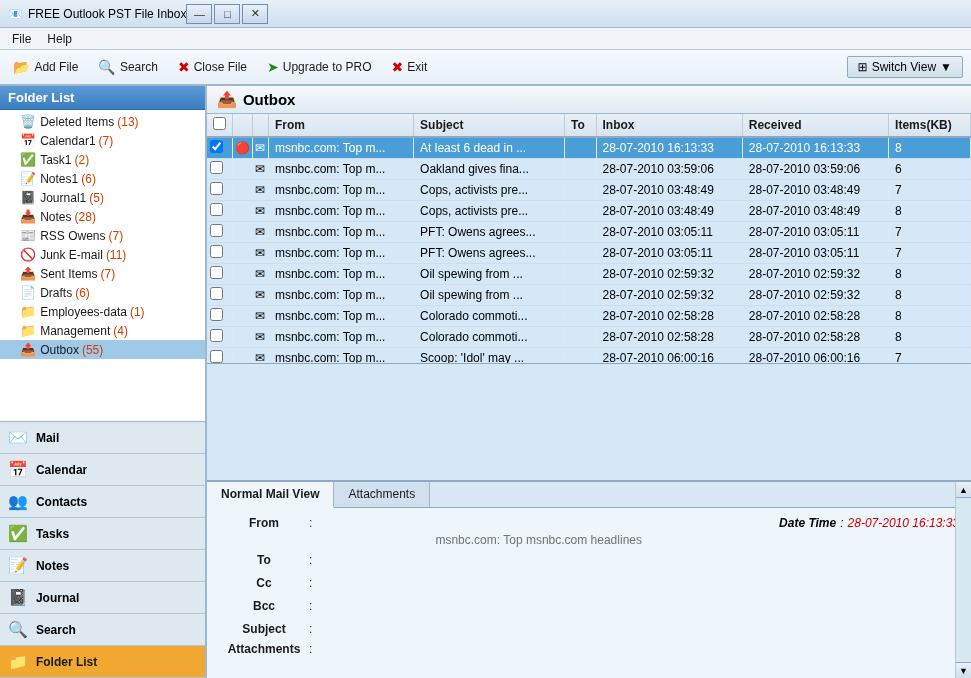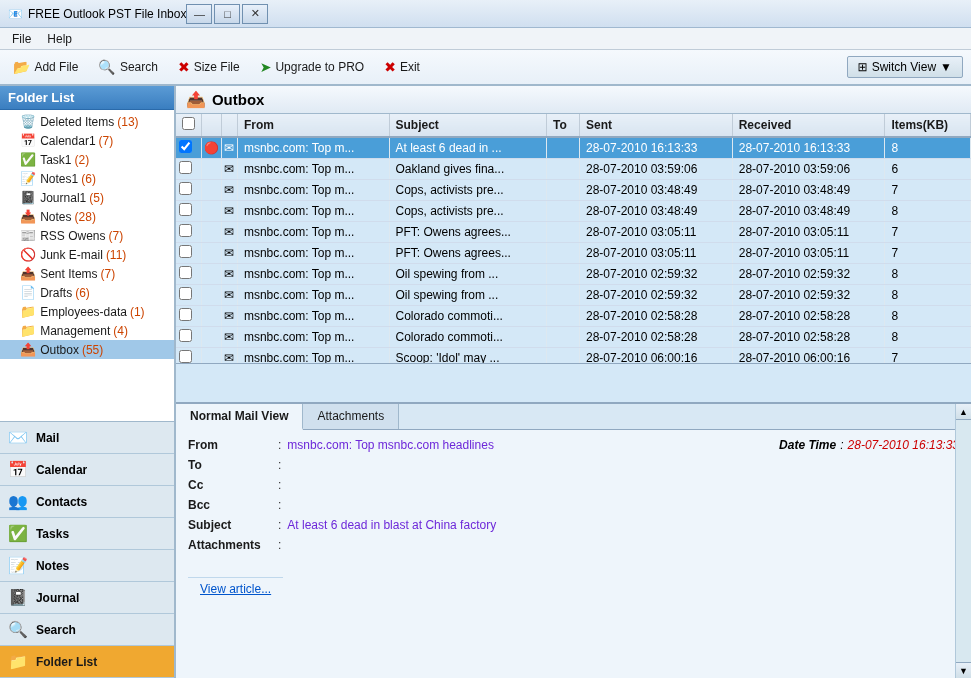--- a/index.html
+++ b/index.html
@@ -73,21 +73,21 @@
 
     
     #main-content {
       display: flex;
       height: calc(678px - 28px - 22px - 36px);
       background: #d4e8f7;
     }
 
     
     #sidebar {
-      width: 176px;
+      width: 207px;
       background: #dde8f0;
       border-right: 2px solid #a0b8cc;
       display: flex;
       flex-direction: column;
       overflow: hidden;
     }
 
     #folder-list-header {
       background: linear-gradient(to bottom, #5b9bd5, #3a7ec0);
       color: white;
@@ -193,21 +193,22 @@
     .checkbox-cell { width: 20px; padding: 2px 3px !important; }
     .flag-cell { width: 16px; padding: 2px 2px !important; }
     .attach-cell { width: 16px; padding: 2px 2px !important; }
 
     
     #preview-pane {
       border-top: 2px solid #90a8c0;
       background: #eef5fb;
       display: flex;
       flex-direction: column;
-      height: 276px;
+      height: 198px;
+      text-align: center;
     }
 
     #preview-tabs {
       display: flex;
       background: #d8e8f4;
       border-bottom: 1px solid #90a8c0;
     }
     .preview-tab {
       padding: 5px 14px;
       cursor: pointer;
@@ -235,21 +236,21 @@
       margin-bottom: 6px;
       align-items: flex-start;
     }
     .preview-label {
       font-weight: bold;
       width: 90px;
       min-width: 90px;
       color: #1a1a1a;
     }
     .preview-colon { margin-right: 6px; color: #333; }
-    .preview-value { color: #6d28d9; flex: 1; }
+    .preview-value { color: #737373; flex: 1; margin-top: 17px; }
 
     #view-article-link {
       padding: 4px 12px 8px 12px;
       color: #0066cc;
       text-decoration: underline;
       cursor: pointer;
       border-top: 1px solid #c0d8ec;
     }
 
     
@@ -286,21 +287,21 @@
   <div class="toolbar-btn">
     <span class="toolbar-icon">📂</span>
     <span>Add File</span>
   </div>
   <div class="toolbar-btn">
     <span class="toolbar-icon">🔍</span>
     <span>Search</span>
   </div>
   <div class="toolbar-btn">
     <span class="toolbar-icon" style="color:#cc0000;">✖</span>
-    <span>Size File</span>
+    <span>Close File</span>
   </div>
   <div class="toolbar-btn">
     <span class="toolbar-icon" style="color:#228822;">➤</span>
     <span>Upgrade to PRO</span>
   </div>
   <div class="toolbar-btn">
     <span class="toolbar-icon" style="color:#cc0000;">✖</span>
     <span>Exit</span>
   </div>
   <div class="toolbar-spacer"></div>
@@ -431,21 +432,21 @@
       <div class="email-list-wrapper">
         <table id="email-table">
           <thead>
             <tr>
               <th style="width:22px;"><input type="checkbox" style=""></th>
               <th style="width:16px;"></th>
               <th style="width:16px;"></th>
               <th>From</th>
               <th>Subject</th>
               <th>To</th>
-              <th>Sent</th>
+              <th>Inbox</th>
               <th>Received</th>
               <th>Items(KB)</th>
             </tr>
           </thead>
           <tbody id="email-tbody">
 
           <tr class="email-row selected">
     <td class="checkbox-cell"><input type="checkbox" checked="" style=""></td>
     <td class="flag-cell">🔴</td>
     <td class="attach-cell">✉</td>
@@ -602,21 +603,20 @@
           <span class="preview-value"></span>
         </div>
         <div class="preview-field">
           <span class="preview-label">Bcc</span>
           <span class="preview-colon">:</span>
           <span class="preview-value"></span>
         </div>
         <div class="preview-field">
           <span class="preview-label">Subject</span>
           <span class="preview-colon">:</span>
-          <span class="preview-value">At least 6 dead in blast at China factory</span>
         </div>
         <div class="preview-field">
           <span class="preview-label">Attachments</span>
           <span class="preview-colon">:</span>
           <span class="preview-value"></span>
         </div>
         <div style="margin-top: 30px;">
           <a id="view-article-link" style="color:#0055cc; text-decoration:underline; cursor:pointer;">View article...</a>
         </div>
       </div>

